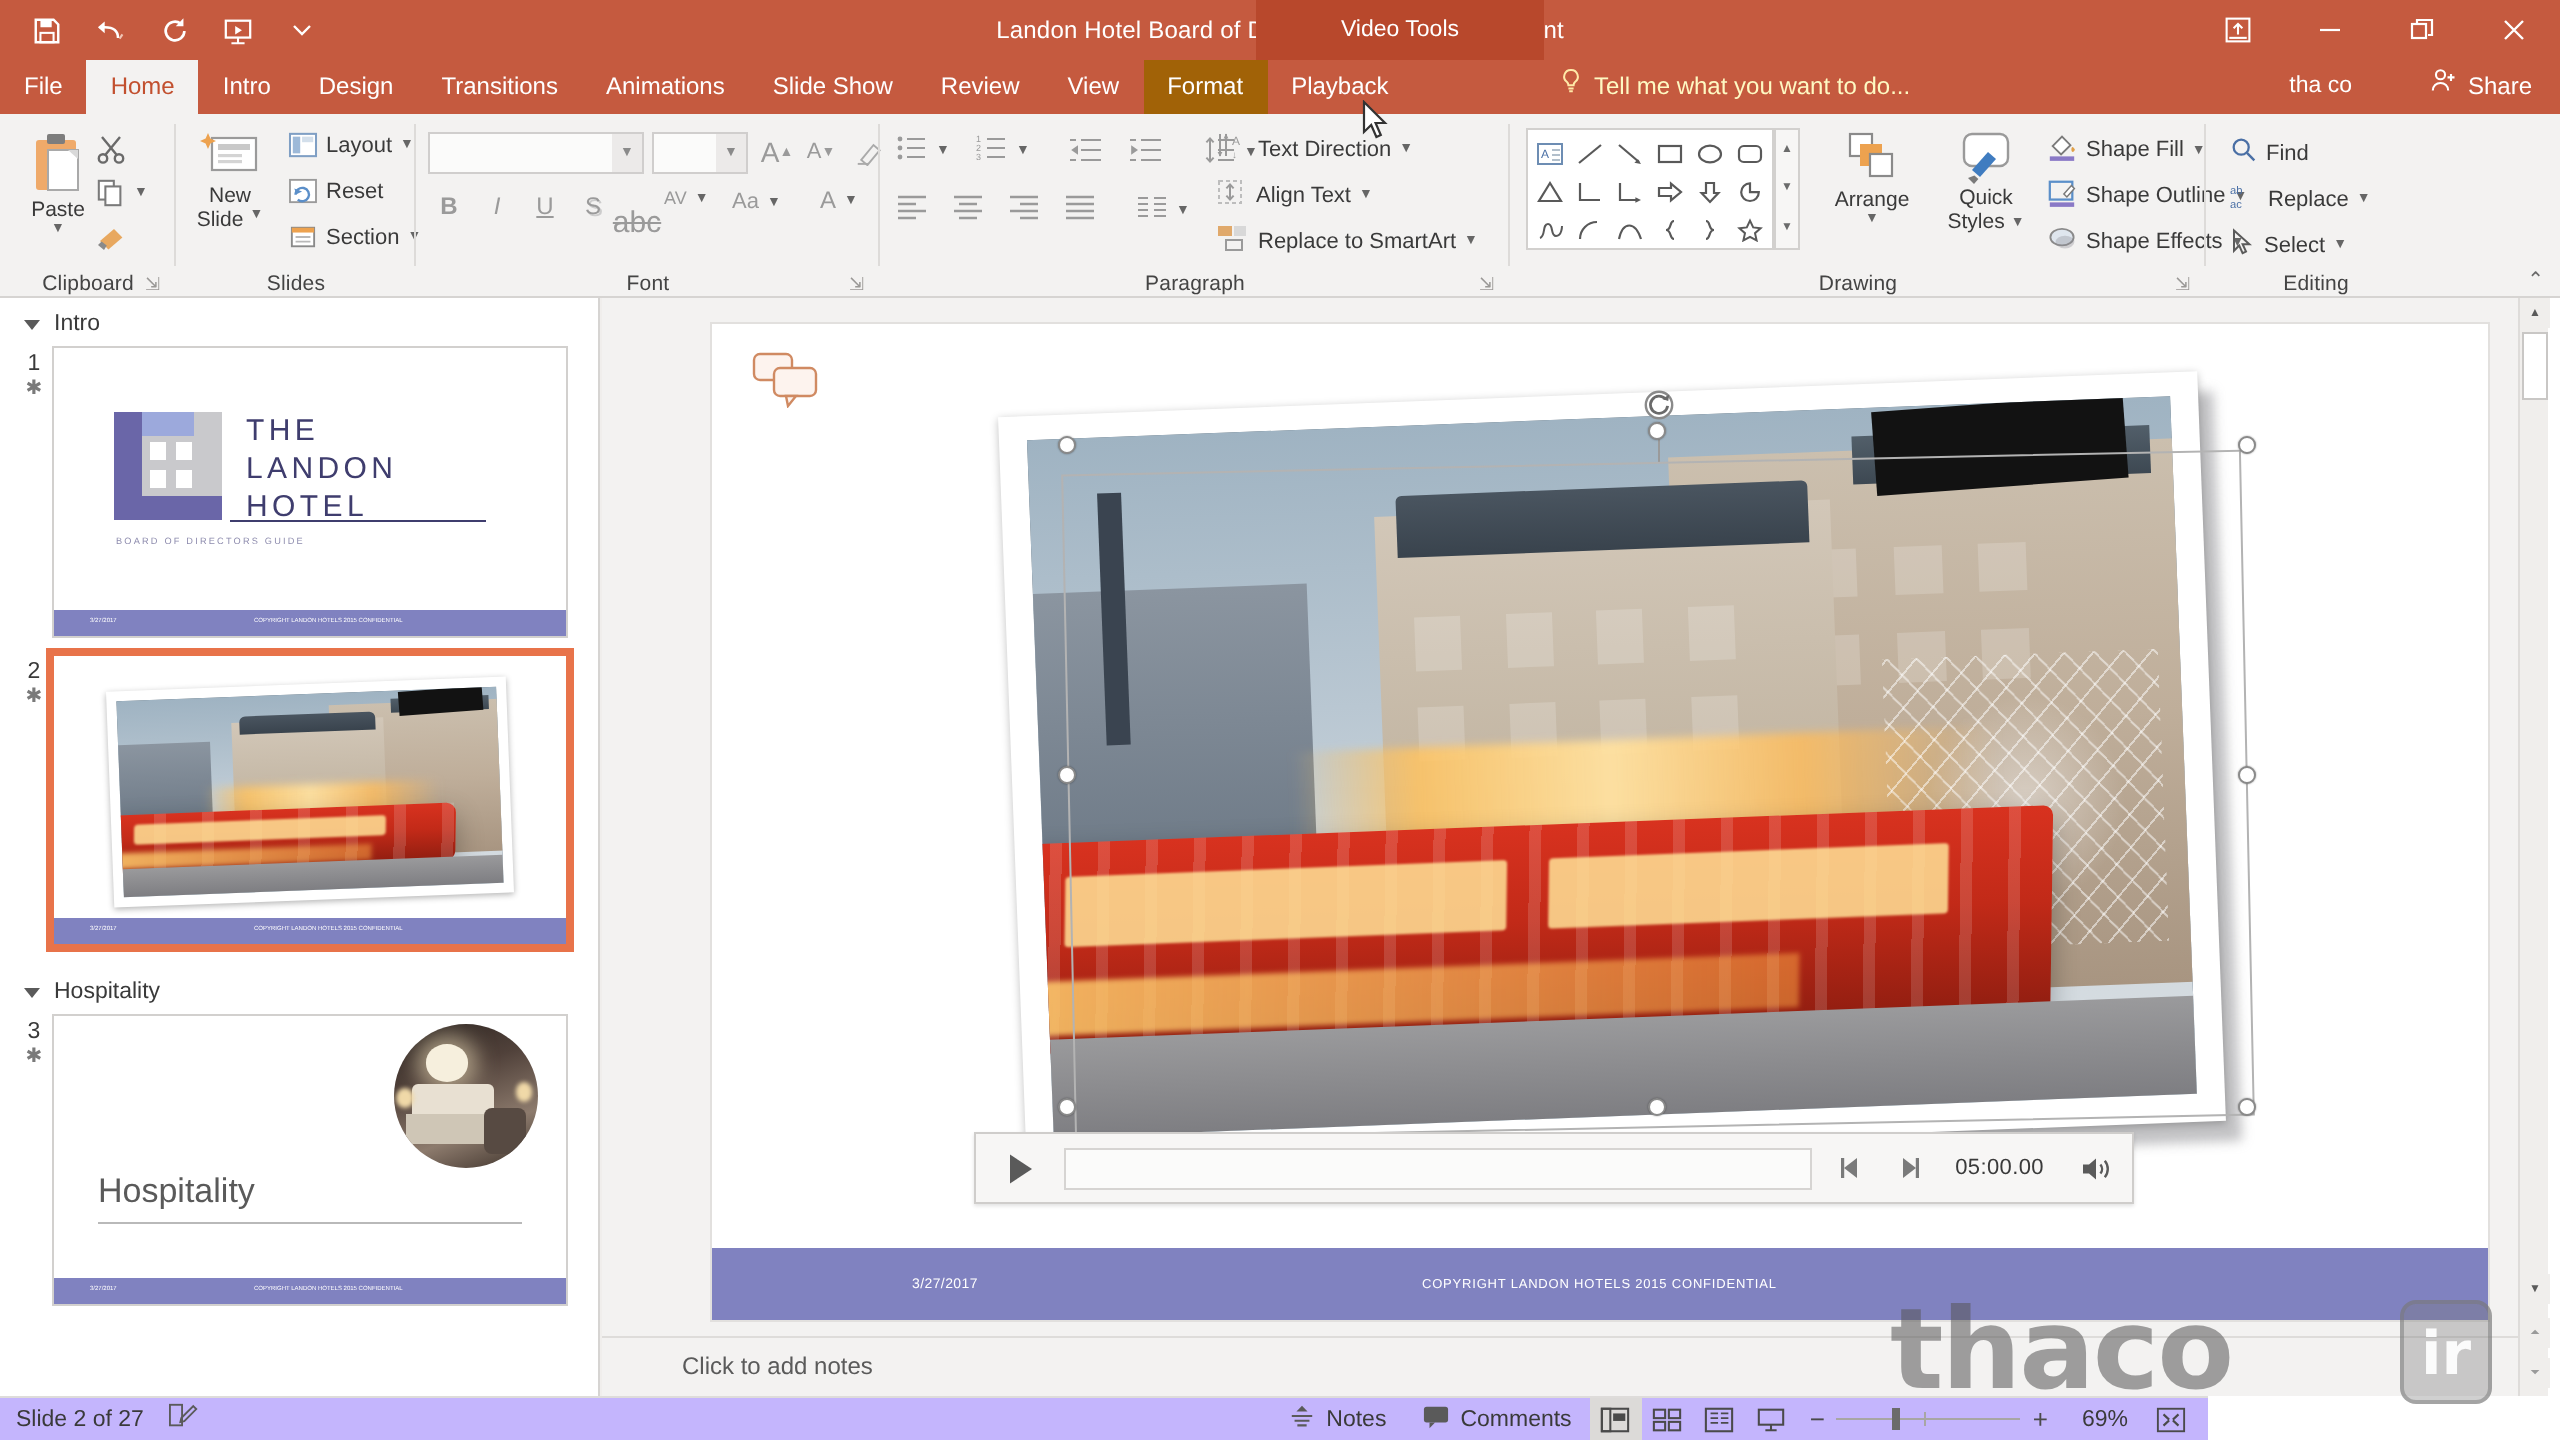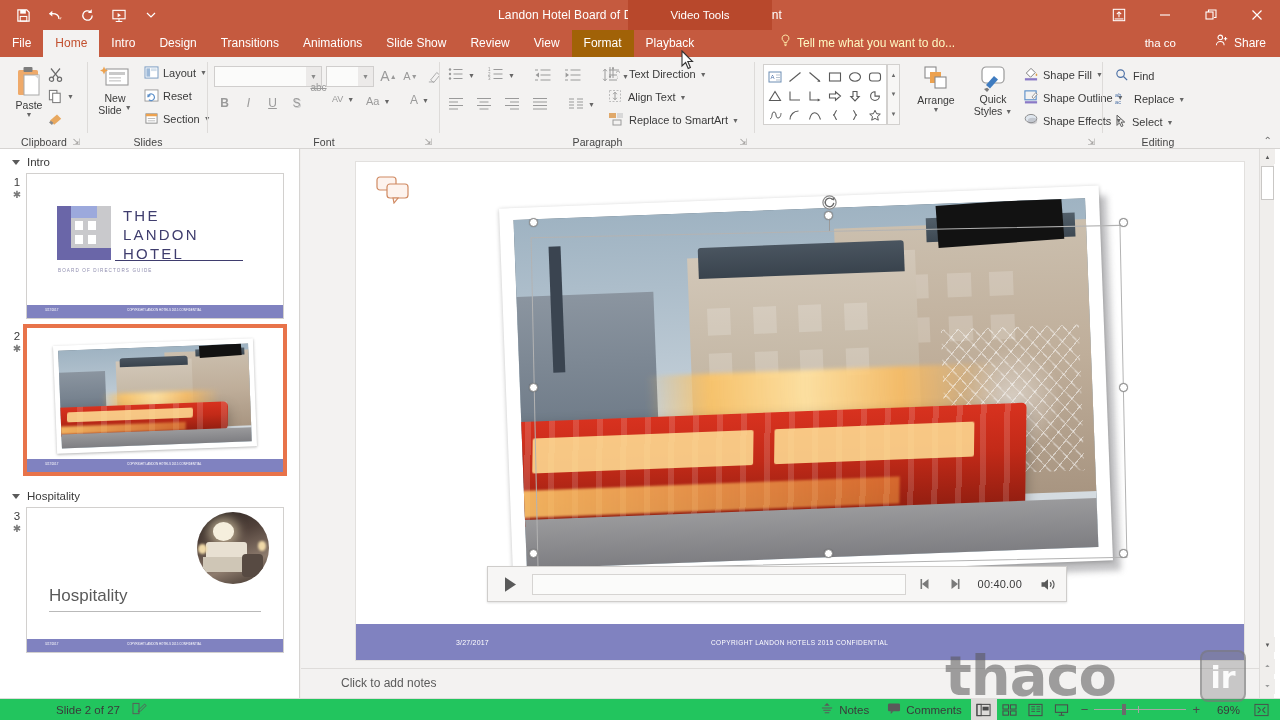--- a/index.html
+++ b/index.html
@@ -233,22 +233,22 @@
 
   
   .notespane {
     position: absolute; top: 668px; left: 301px; width: 958px; height: 30px;
     background: #f3f2f1; border-top: 1px solid #dedcda;
   }
   .notes-text { position: absolute; left: 40px; top: 7px; font-size: 12px; color: #5a5a5a; }
 
   
   .statusbar {
-    position: absolute; left: 0; bottom: 0; width: 1280px; height: 22px;
-    background: #22c55e; border-top: 1px solid #dedcda; display: flex; align-items: center; padding-left: 48px;
+    position: absolute; left: 0; bottom: 0; width: 1104px; height: 22px;
+    background: #c4b5fd; border-top: 1px solid #dedcda; display: flex; align-items: center;
   }
   .sb-left { display: flex; align-items: center; gap: 12px; padding-left: 8px; font-size: 11.5px; color: #3a3a3a; }
   .sb-right { margin-left: auto; display: flex; align-items: center; gap: 0; padding-right: 6px;
               font-size: 11.5px; color: #3a3a3a; }
   .sb-item { display: flex; align-items: center; gap: 5px; padding: 0 9px; height: 22px; }
   .view-btn { width: 26px; height: 22px; display: flex; align-items: center; justify-content: center; color: #4a4a4a; }
   .view-btn.active { background: #dcdad8; }
   .zoom-slider { display: flex; align-items: center; gap: 6px; padding: 0 6px; }
   .zs-track { position: relative; width: 92px; height: 1px; background: #a8a6a4; }
   .zs-mid { position: absolute; left: 44px; top: -3px; width: 1px; height: 7px; background: #a8a6a4; }
@@ -500,21 +500,21 @@
         <svg width="14" height="14" viewBox="0 0 16 16">
             <path d="M3 12.5l7-8.5 3.5 3-7 8.5z" fill="none" stroke="#aaa" stroke-width="1.1"></path>
             <path d="M1 14.8h6" stroke="#aaa" stroke-width="1.1"></path>
           </svg>
       </div>
 
       <div class="fmt-btn" style="position:absolute;left:6px;top:36px;font-weight:bold;color:#9a9a9a">B</div>
       <div class="fmt-btn" style="position:absolute;left:30px;top:36px;font-style:italic;color:#9a9a9a">I</div>
       <div class="fmt-btn" style="position:absolute;left:54px;top:36px;text-decoration:underline;color:#9a9a9a">U</div>
       <div class="fmt-btn" style="position:absolute;left:78px;top:36px;color:#9a9a9a;text-shadow:1px 1px 0 #ccc">S</div>
-      <div class="fmt-btn" style="position:absolute;left:100px;top:20px;font-size:10px;color:#9a9a9a;text-decoration:line-through">abc</div>
+      <div class="fmt-btn" style="position:absolute;left:100px;top:44px;font-size:15px;color:#9a9a9a;text-decoration:line-through">abc</div>
       <div class="small-row" style="left:124px;top:38px">
         <span style="font-size:9px;color:#9a9a9a;line-height:1">AV</span>
         <span class="caret">▼</span>
       </div>
       <div class="small-row" style="left:158px;top:38px">
         <span style="font-size:11px;color:#9a9a9a">Aa</span>
         <span class="caret">▼</span>
       </div>
       <div class="small-row" style="left:202px;top:36px">
         <span style="font-size:12px;color:#9a9a9a">A</span>
@@ -808,20 +808,21 @@
         <span>
           <svg width="16" height="15" viewBox="0 0 16 16">
               <ellipse cx="8" cy="7" rx="6.2" ry="4.4" fill="#dfe6ee" stroke="#8a8a8a" stroke-width="1"></ellipse>
               <ellipse cx="9.6" cy="9.6" rx="5" ry="3.4" fill="rgba(140,140,150,.35)"></ellipse>
             </svg>
         </span>
         <span>Shape Effects</span>
         <span class="caret">▼</span>
       </div>
 
+      <div class="rgroup-label">Drawing</div>
       <div class="dlg-launcher" style="right:8px">⇲</div>
       <div class="rgroup-sep" style="right:0"></div>
     </div>
 
     <div class="rgroup" style="left:1103px;width:110px">
       <div class="small-row" style="left:12px;top:11px">
         <span>
           <svg width="14" height="14" viewBox="0 0 16 16">
               <circle cx="6.4" cy="6.4" r="4.3" fill="none" stroke="#4a6fa5" stroke-width="1.3"></circle>
               <path d="M9.7 9.7l4.2 4.2" stroke="#4a6fa5" stroke-width="1.4"></path>
@@ -1051,21 +1052,21 @@
               <path d="M9.5 1v10L3 6z" fill="#7a7a7a"></path>
               <rect x="1.5" y="1" width="1.6" height="10" fill="#7a7a7a"></rect>
             </svg>
         </div>
         <div class="vc-btn">
           <svg width="14" height="12" viewBox="0 0 14 12">
               <path d="M4.5 1v10L11 6z" fill="#7a7a7a"></path>
               <rect x="10.9" y="1" width="1.6" height="10" fill="#7a7a7a"></rect>
             </svg>
         </div>
-        <div class="vc-time">00:40.00</div>
+        <div class="vc-time">05:00.00</div>
         <div class="vc-vol">
           <svg width="18" height="15" viewBox="0 0 18 15">
               <path d="M1.5 5.3h3L8 2.2v10.6L4.5 9.7h-3z" fill="#5a5a5a"></path>
               <path d="M10.2 5.2a3.6 3.6 0 0 1 0 4.6M12.4 3.4a6.4 6.4 0 0 1 0 8.2" fill="none" stroke="#5a5a5a" stroke-width="1.2"></path>
             </svg>
         </div>
       </div>
 
       <div class="slide-footer">
         <span class="sf-date">3/27/2017</span>

